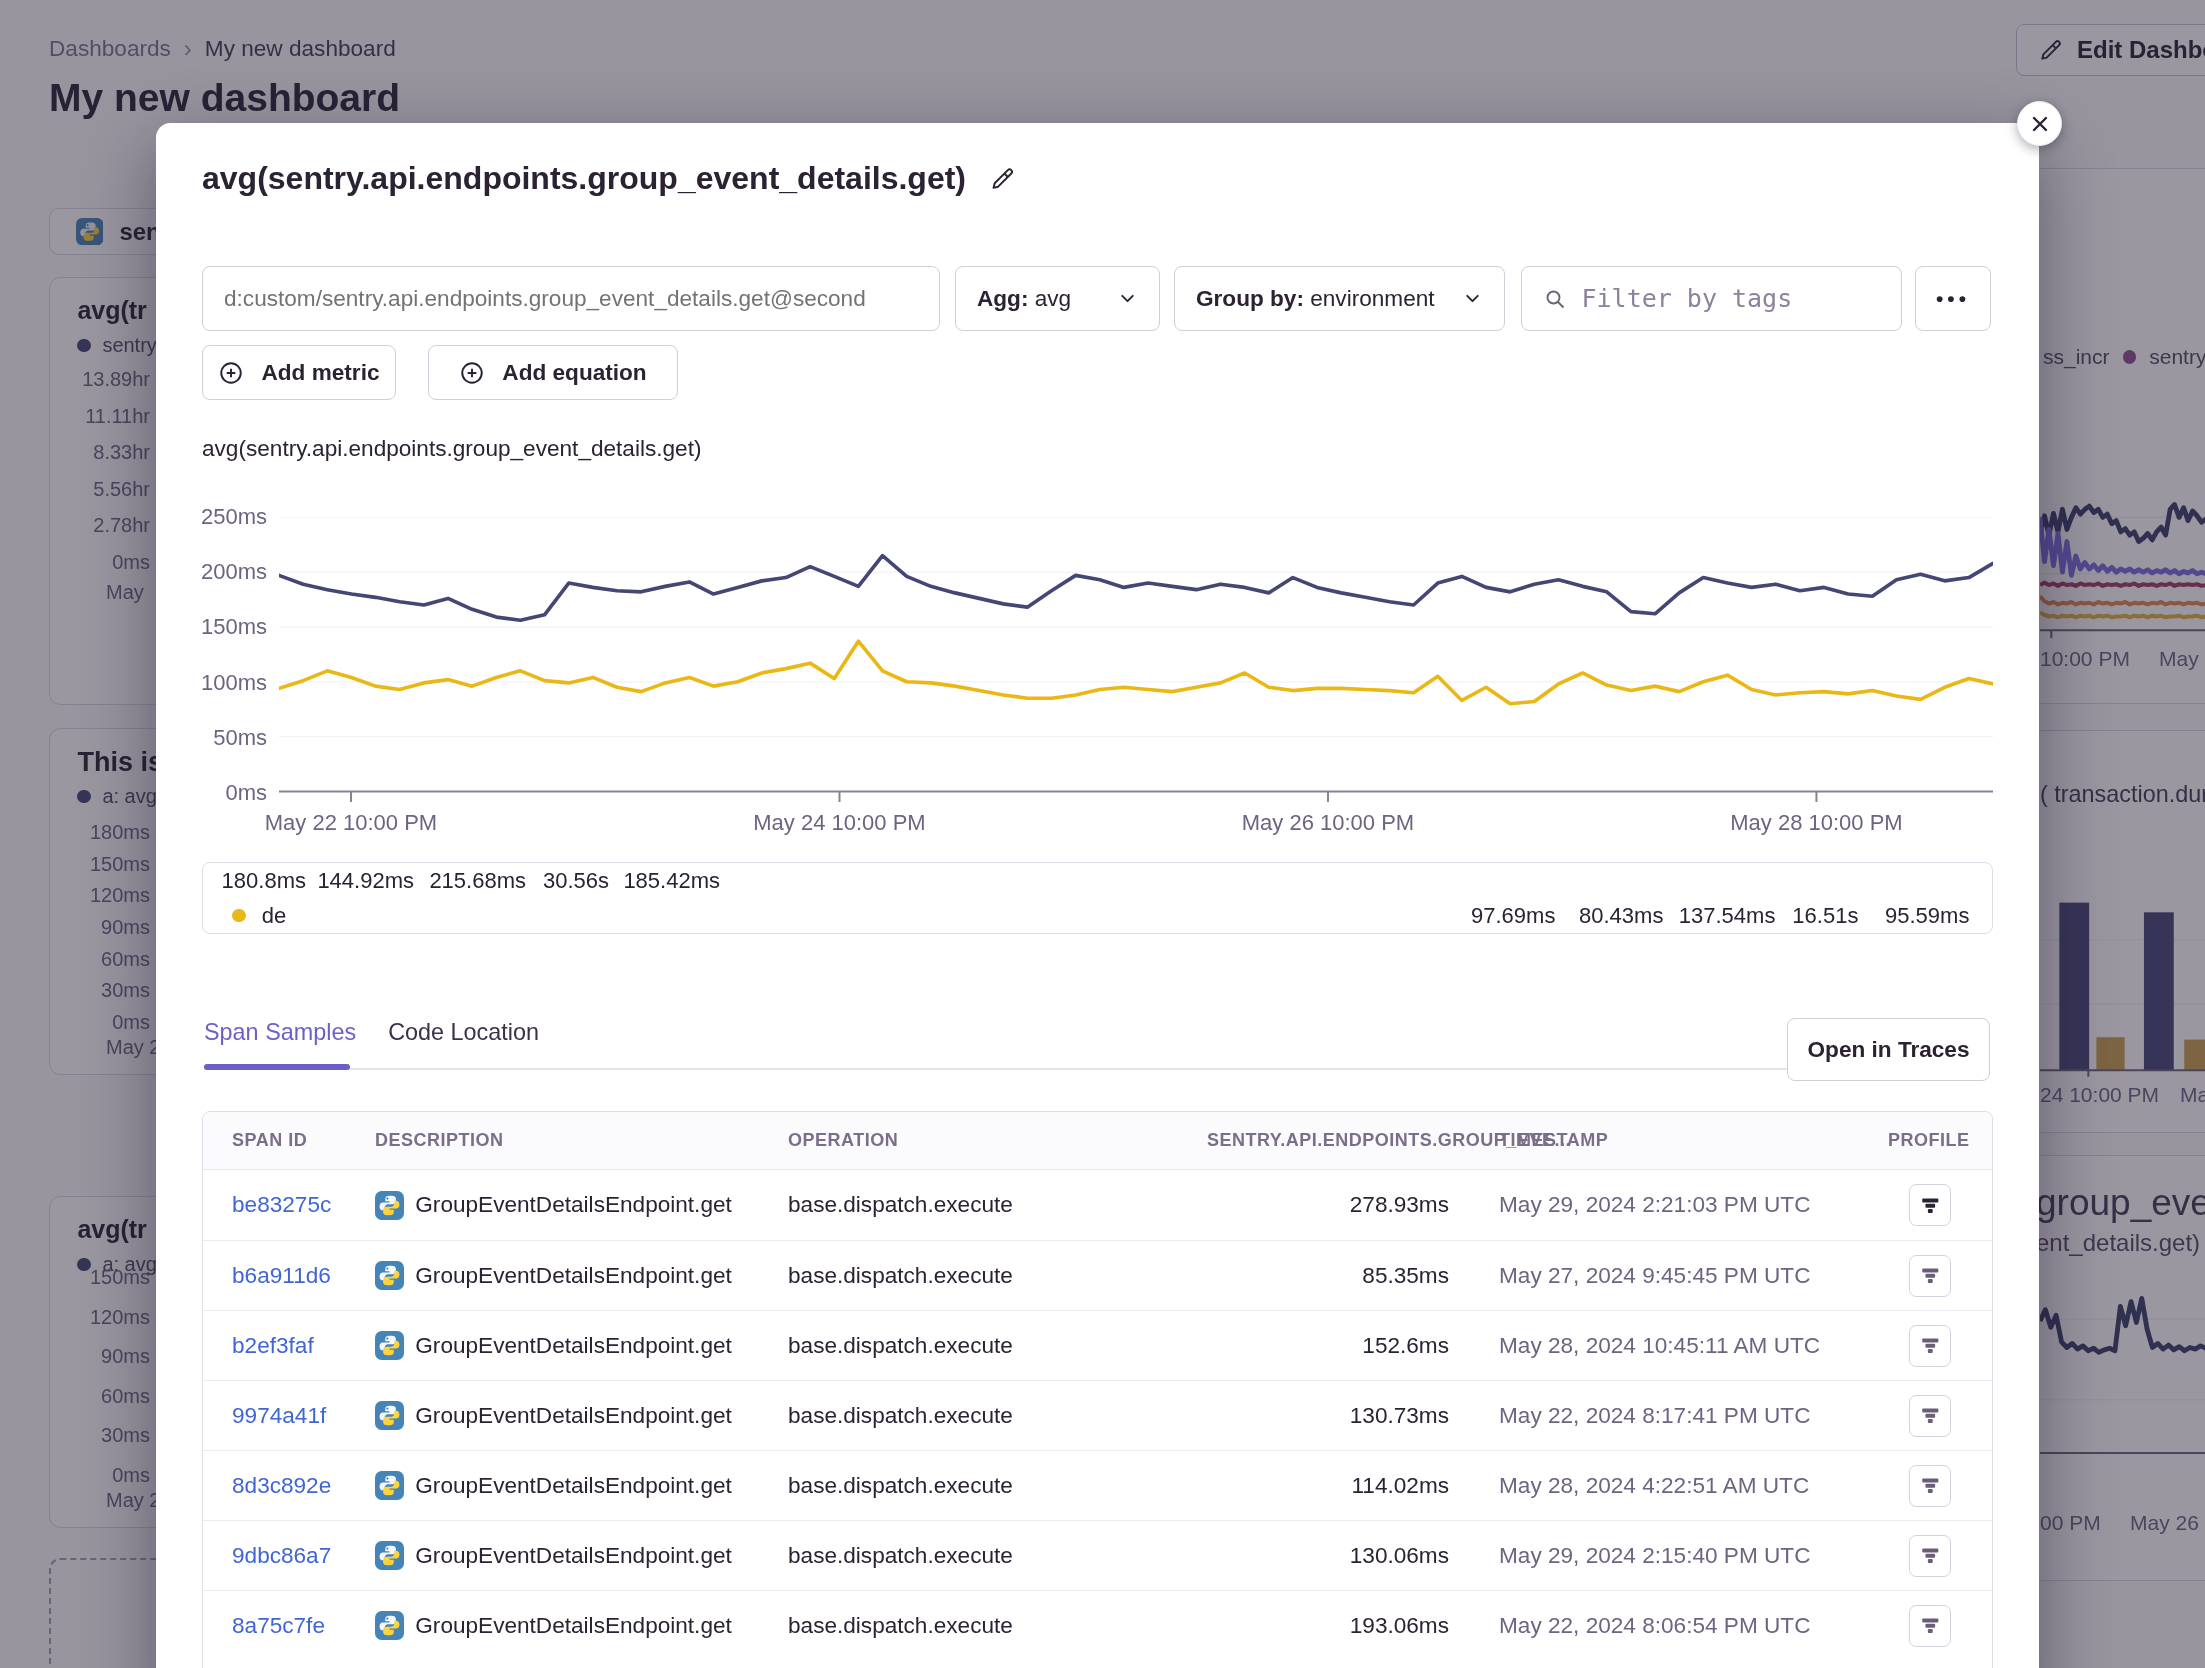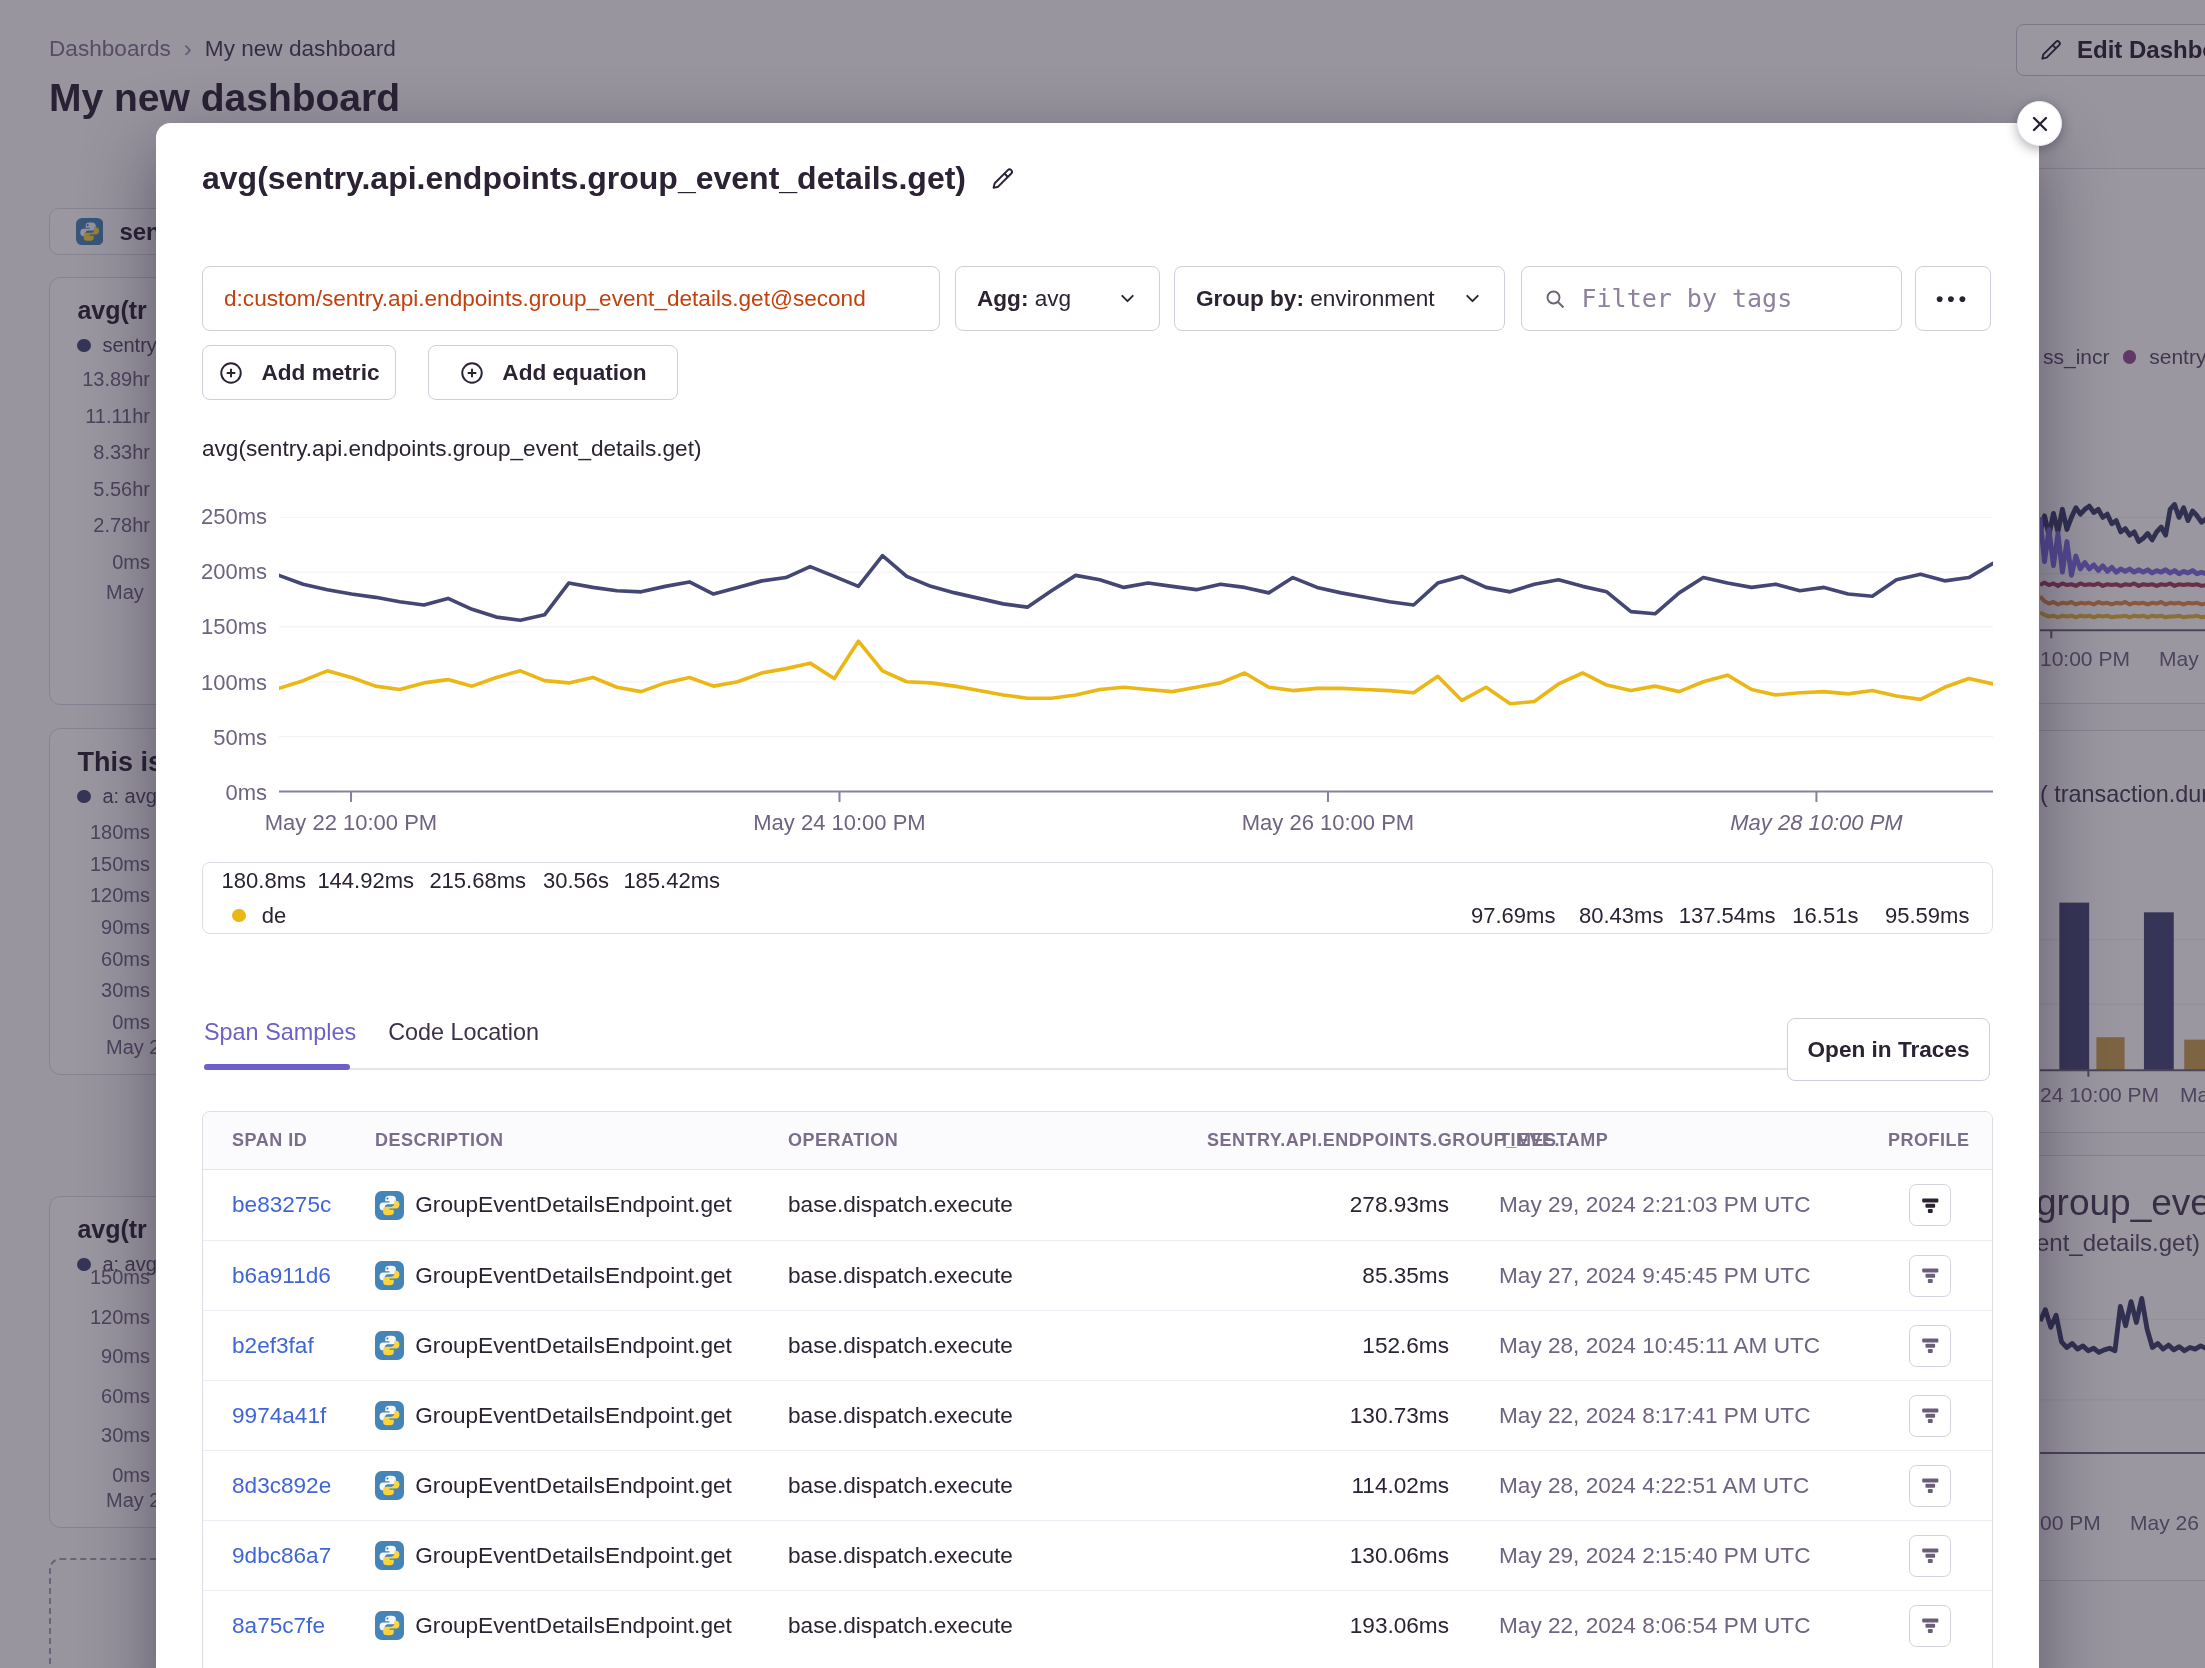--- a/index.html
+++ b/index.html
@@ -39,21 +39,21 @@
 .rsub3{position:absolute;left:35px;top:73px;font-size:24px;color:#564a63;white-space:nowrap}
 .rsvg{position:absolute;left:39px}
 .rticks{position:absolute;font-size:21px;color:#6e6380;white-space:nowrap}
 
 .overlay{position:absolute;inset:0;background:rgba(41,33,56,0.47);z-index:5}
 .close-btn{position:absolute;left:2017px;top:101px;width:45px;height:45px;border-radius:50%;background:#fff;border:0.8px solid #eceaf0;box-shadow:0 3.2px 11.3px rgba(25,16,40,.35);z-index:30;display:flex;align-items:center;justify-content:center;font-family:inherit}
 .modal{position:absolute;left:156px;top:123px;width:1883px;height:1597px;background:#fff;border-radius:14.5px;z-index:10;box-shadow:0 24px 73px rgba(25,16,40,.45)}
 .m-title{position:absolute;left:46px;top:37px;display:flex;align-items:center;gap:22.6px;font-size:32px;font-weight:bold;color:#2b2233;white-space:nowrap}
 .pill{position:absolute;height:65px;border:1.6px solid #d2cdd9;border-radius:8px;background:#fff;display:flex;align-items:center;font-size:22.6px;color:#2b2233;padding:0 21px;font-family:inherit}
 #qinput{left:46px;top:143px;width:738px}
-#qinput input{border:none;outline:none;width:100%;font-size:22.6px;color:#c2410c;font-family:inherit;background:transparent}
+#qinput input{border:none;outline:none;width:100%;font-size:22.6px;color:#737373;font-family:inherit;background:transparent}
 #agg{left:799px;top:143px;width:205px;justify-content:space-between}
 #groupby{left:1018px;top:143px;width:331px;justify-content:space-between}
 #filter{left:1365px;top:143px;width:381px;gap:14.5px}
 #filter .ph{font-family:"DejaVu Sans Mono",monospace;font-size:25px;color:#8d819c}
 #more{left:1759px;top:143px;width:76px;justify-content:center;letter-spacing:4px;font-weight:bold;font-size:21px}
 .blabel{font-weight:bold}
 .addbtn{position:absolute;top:222px;height:55px;display:flex;align-items:center;justify-content:center;gap:17px;border:1.6px solid #d2cdd9;border-radius:8px;background:#fff;font-weight:bold;font-size:22.6px;color:#2b2233;font-family:inherit}
 #addmetric{left:46px;width:194px}
 #addeq{left:272px;width:250px}
 .chart-label{position:absolute;left:46px;top:313px;font-size:22.6px;color:#2b2233;white-space:nowrap}
@@ -299,21 +299,21 @@
         <line x1="694.9" y1="340" x2="694.9" y2="353" stroke="#8a8198" stroke-width="2.5"></line>
         <line x1="1300.5" y1="340" x2="1300.5" y2="353" stroke="#8a8198" stroke-width="2.5"></line>
         <line x1="1906.1" y1="340" x2="1906.1" y2="353" stroke="#8a8198" stroke-width="2.5"></line>
         <polyline points="0.0,72.1 29.9,83.0 59.9,89.8 89.8,95.2 119.7,99.3 149.6,104.7 179.6,108.8 209.5,100.6 239.4,114.2 269.4,123.8 299.3,127.8 329.2,121.0 359.2,81.6 389.1,87.0 419.0,91.1 448.9,92.5 478.9,85.7 508.8,80.2 538.7,95.2 568.7,87.0 598.6,78.9 628.5,74.8 658.5,61.2 688.4,73.4 718.3,85.7 748.2,47.6 778.2,73.4 808.1,85.7 838.0,93.8 868.0,100.6 897.9,107.4 927.8,111.5 957.7,91.1 987.7,72.1 1017.6,77.5 1047.5,87.0 1077.5,81.6 1107.4,85.7 1137.3,89.8 1167.3,83.0 1197.2,87.0 1227.1,93.8 1257.0,74.8 1287.0,87.0 1316.9,93.8 1346.8,99.3 1376.8,104.7 1406.7,108.8 1436.6,81.6 1466.5,73.4 1496.5,87.0 1526.4,92.5 1556.3,83.0 1586.3,77.5 1616.2,85.7 1646.1,92.5 1676.1,117.0 1706.0,119.7 1735.9,93.8 1765.8,74.8 1795.8,81.6 1825.7,87.0 1855.6,83.0 1885.6,91.1 1915.5,87.0 1945.4,95.2 1975.4,97.9 2005.3,77.5 2035.2,70.7 2065.1,78.9 2095.1,74.8 2125.0,57.1" fill="none" stroke="#444674" stroke-width="4.5" stroke-linejoin="round" stroke-linecap="round"></polyline>
         <polyline points="0.0,212.2 29.9,202.6 59.9,190.4 89.8,198.6 119.7,209.4 149.6,213.5 179.6,205.4 209.5,201.3 239.4,209.4 269.4,198.6 299.3,190.4 329.2,202.6 359.2,205.4 389.1,198.6 419.0,210.8 448.9,216.2 478.9,205.4 508.8,198.6 538.7,209.4 568.7,204.0 598.6,193.1 628.5,187.7 658.5,180.9 688.4,199.9 718.3,153.7 748.2,190.4 778.2,204.0 808.1,205.4 838.0,209.4 868.0,214.9 897.9,220.3 927.8,224.4 957.7,224.4 987.7,220.3 1017.6,213.5 1047.5,210.8 1077.5,213.5 1107.4,216.2 1137.3,210.8 1167.3,205.4 1197.2,193.1 1227.1,210.8 1257.0,214.9 1287.0,212.2 1316.9,212.2 1346.8,213.5 1376.8,214.9 1406.7,217.6 1436.6,197.2 1466.5,227.1 1496.5,210.8 1526.4,231.2 1556.3,228.5 1586.3,206.7 1616.2,193.1 1646.1,208.1 1676.1,214.9 1706.0,209.4 1735.9,216.2 1765.8,204.0 1795.8,195.8 1825.7,213.5 1855.6,220.3 1885.6,217.6 1915.5,216.2 1945.4,219.0 1975.4,214.9 2005.3,221.7 2035.2,225.8 2065.1,210.8 2095.1,199.9 2125.0,206.7" fill="none" stroke="#eab715" stroke-width="4.5" stroke-linejoin="round" stroke-linecap="round"></polyline>
       </svg>
     <div id="xlabels">
         <span style="left: 4.2%;">May 22 10:00 PM</span>
         <span style="left: 32.7%;">May 24 10:00 PM</span>
         <span style="left: 61.2%;">May 26 10:00 PM</span>
-        <span style="left: 89.7%; font-style: italic;">May 28 10:00 PM</span>
+        <span style="left: 89.7%;">May 28 10:00 PM</span>
       </div>
 
     <div id="summary">
       <div id="summary-rows">
           <div class="sumrow">
             <span class="sc sc-avg">180.8ms</span>
             <span class="sc sc-min">144.92ms</span>
             <span class="sc sc-max">215.68ms</span>
             <span class="sc sc-sum">30.56s</span>
             <span class="sc sc-total">185.42ms</span>

